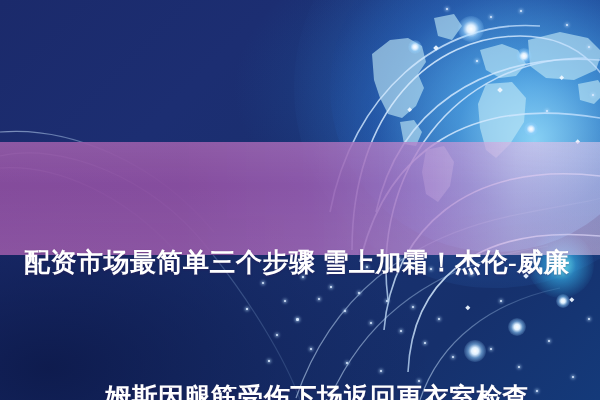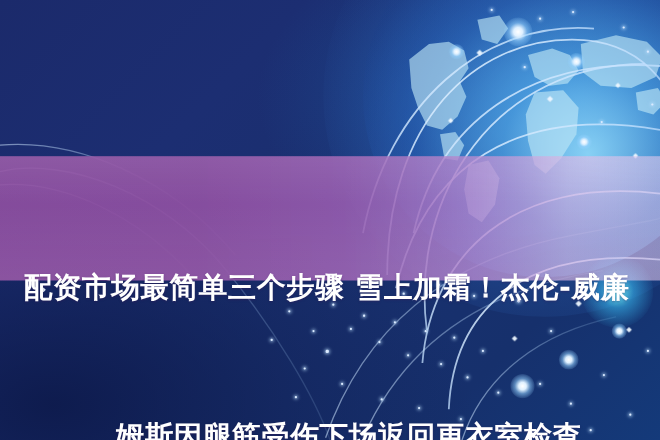--- a/index.html
+++ b/index.html
@@ -119,21 +119,21 @@
     text-align: center;
     color: #ffffff;
     font-weight: 700;
     font-size: 26px;
     line-height: 45px;
     letter-spacing: 0.5px;
     white-space: pre;
     text-shadow: 0 1px 2px rgba(60,20,80,0.35);
   }
   .hl-line { display: block; }
-  .hl-line.l1 { padding-right: 6px; }
+  .hl-line.l1 { padding-right: 6px; font-family: Liberation Serif, serif; }
   .hl-line.l2 { padding-left: 34px; }
 </style>
 </head>
 <body>
 
 <div id="stage">
 
   <div class="bg-base"></div>
 
   <div class="globe-wrap">

